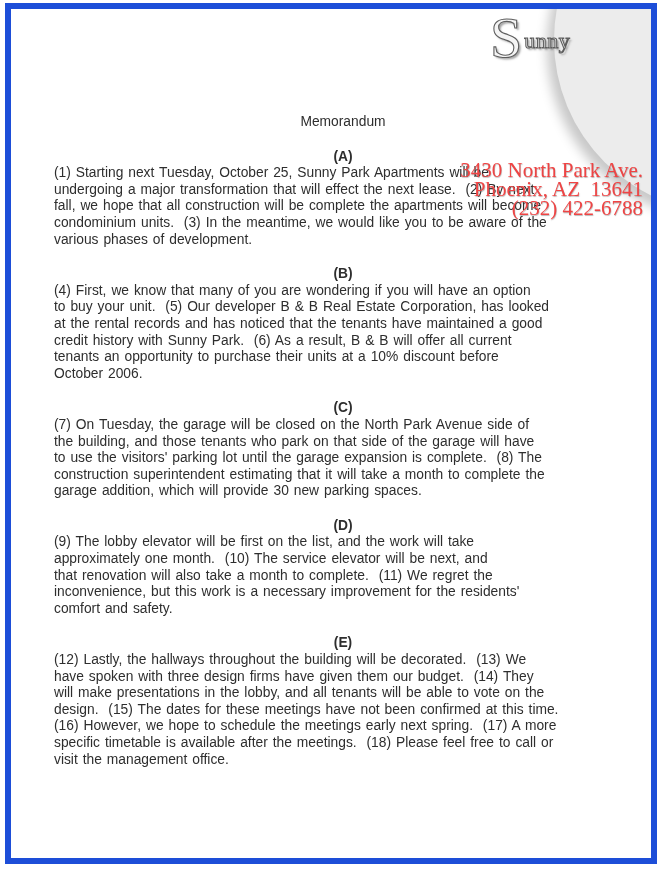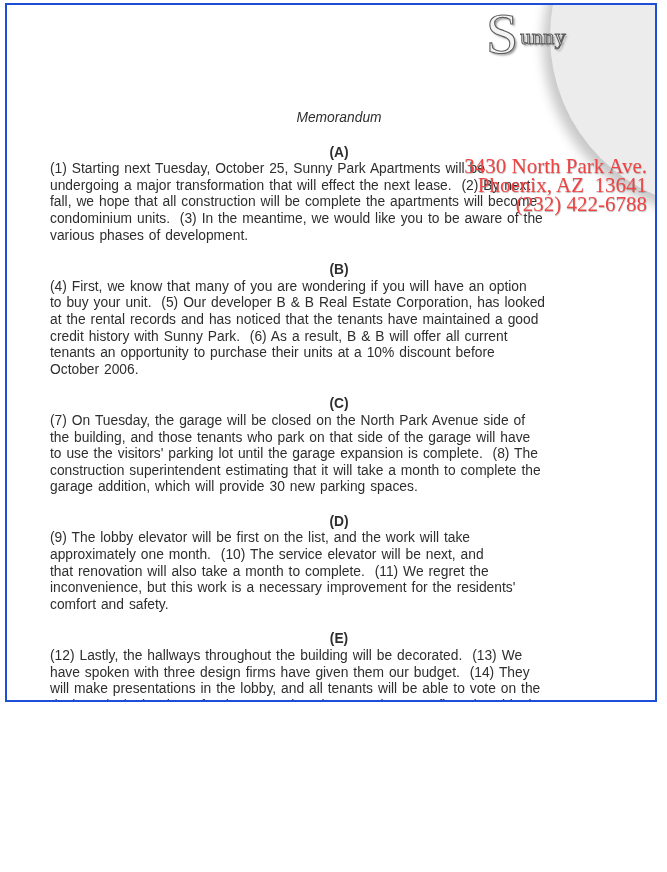--- a/index.html
+++ b/index.html
@@ -1,21 +1,21 @@
 <!DOCTYPE html>
 <html><head>
 <meta charset="utf-8">
 <style>
   * { margin:0; padding:0; box-sizing:border-box; }
   html,body { background:#ffffff; }
   body { width:667px; height:872px; position:relative;
          font-family:"Liberation Sans", sans-serif; }
 
-  .sheet { position:absolute; left:5px; top:3px; width:652px; height:699px;
-           border:2px solid #1d4ed8; background:#fff; overflow:hidden; }
+  .sheet { position:absolute; left:5px; top:3px; width:652px; height:861px;
+           border:6px solid #1d4ed8; background:#fff; overflow:hidden; }
 
   
   .corner-circle { position:absolute; left:543px; top:-142px;
                    width:346px; height:346px; border-radius:50%;
                    background:#ececec;
                    box-shadow:-7px 7px 12px rgba(0,0,0,0.22); z-index:0; }
 
   
   .logo-row { position:absolute; white-space:nowrap; z-index:2;
               font-family:"Liberation Serif", serif; color:#f4f4f4;
@@ -30,21 +30,21 @@
 
   .address { position:absolute; top:152px; right:8px; z-index:2;
              text-align:right; font-family:"Liberation Serif", serif;
              font-size:21px; line-height:19px; color:#ef4444;
              text-shadow:0.6px 0.6px 0.8px rgba(120,120,120,0.5); }
   .address div { white-space:pre; }
 
   
   .content { position:absolute; left:43px; top:105px; width:578px; z-index:1;
              color:#2e2e2e; font-size:13.8px; line-height:16.6px; }
-  .memo-title { text-align:center;font-style:italic; }
+  .memo-title { text-align:center; }
   .fields { margin-top:16px; }
   .field-row { line-height:16.5px; }
   .field-label { display:inline-block; width:62px; }
   .section-label { text-align:center; font-weight:bold; margin-top:18px; }
   .section-text { white-space:pre-wrap; word-spacing:1.1px; }
 </style>
 </head>
 <body>
 
 <div class="sheet">

